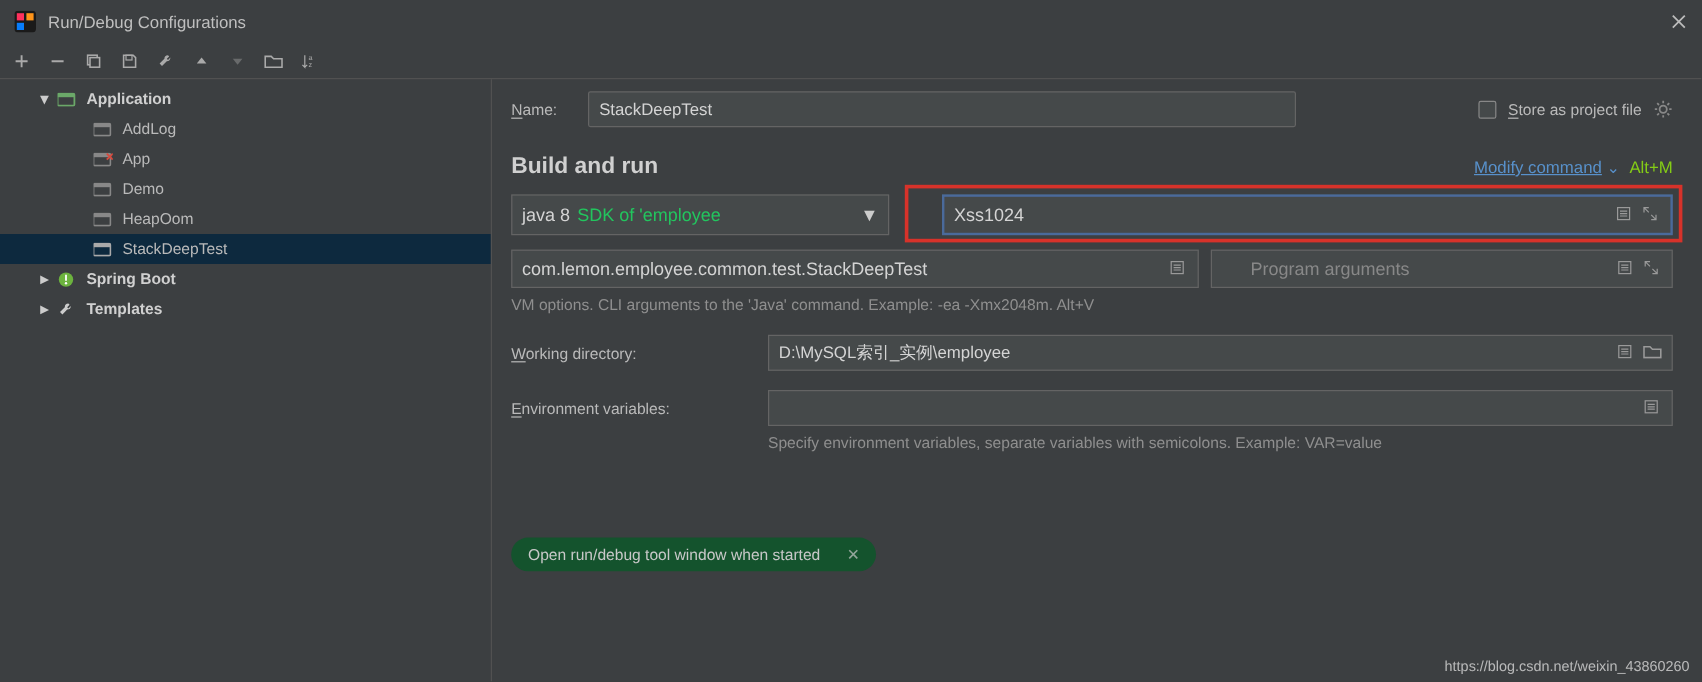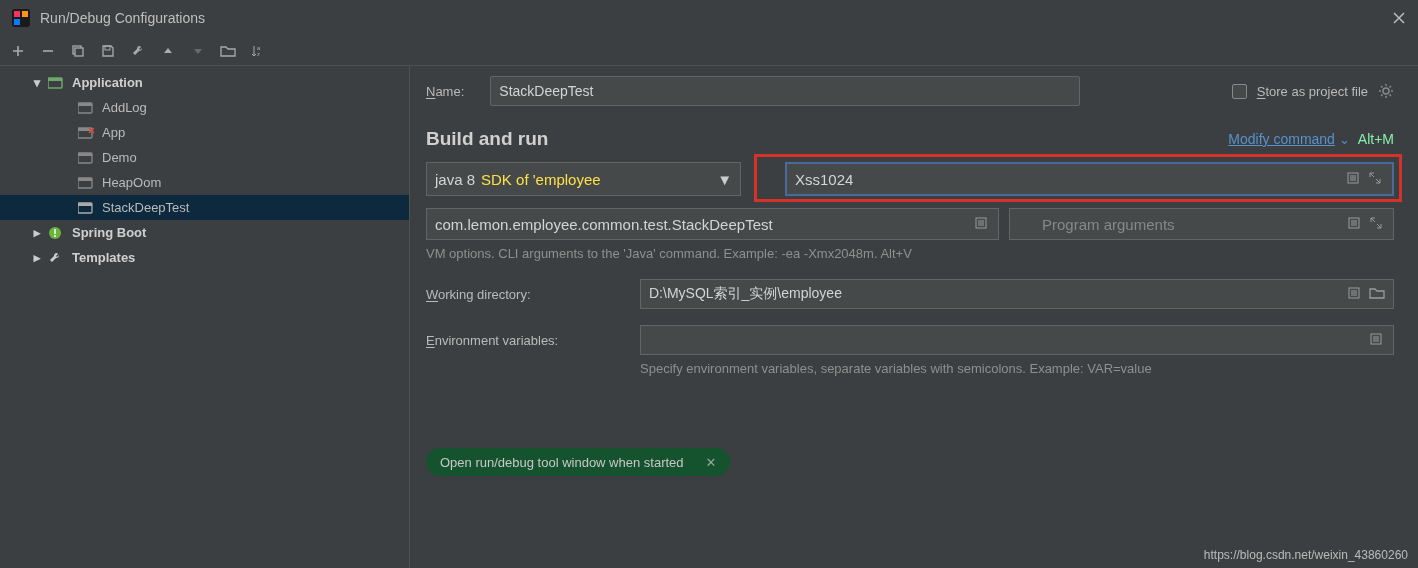--- a/index.html
+++ b/index.html
@@ -47,21 +47,21 @@
   .u{text-decoration:underline;text-underline-offset:2px;}
   
   .input{background:var(--bg-input);border:1px solid #646464;color:var(--text-bright);height:30px;padding:0 8px;border-radius:2px;font-size:14px;}
   .input::placeholder{color:#8a8a8a;}
   
   .section-title{font-weight:700;color:#d0d0d0;font-size:19px;}
   
   .build-row{display:flex;gap:10px;align-items:center;}
   .jdk-select{display:flex;align-items:center;background:var(--bg-input);border:1px solid #646464;height:34px;padding:0 8px;width:315px;font-family:"Consolas",monospace;font-size:15px;white-space:nowrap;overflow:hidden;}
   .jdk-select .main-txt{color:#d4d4d4;margin-right:6px;}
-  .jdk-select .sub-txt{color:#fde047;flex:1;overflow:hidden;}
+  .jdk-select .sub-txt{color:#22c55e;flex:1;overflow:hidden;}
   
   .vm-box{flex:1;display:flex;align-items:center;background:var(--bg-input);border:2px solid #4a6a9b;height:34px;padding:0 8px;font-family:"Consolas",monospace;font-size:15px;color:#d4d4d4;position:relative;}
   .red-frame{position:absolute;border:3px solid var(--red-box);pointer-events:none;}
   
   .field-icons{display:flex;gap:6px;margin-left:auto;color:#9a9a9a;}
   .fi{width:16px;height:16px;cursor:pointer;}
   
   .class-row{display:flex;gap:10px;margin-top:12px;}
   .class-box,.prog-box{display:flex;align-items:center;background:var(--bg-input);border:1px solid #646464;height:32px;padding:0 8px;font-family:"Consolas",monospace;font-size:15px;}
   .class-box{flex:0 0 573px;color:#d4d4d4;}
@@ -72,21 +72,21 @@
   .wd-row{display:flex;align-items:center;margin-top:18px;}
   .wd-row .label{width:214px;}
   .wd-input{flex:1;display:flex;align-items:center;background:var(--bg-input);border:1px solid #646464;height:30px;padding:0 8px;font-size:14px;color:#d4d4d4;}
   
   .chip{display:inline-flex;align-items:center;background:#14532d;border-radius:14px;height:28px;padding:0 14px;color:#c8c8c8;gap:22px;cursor:pointer;margin-top:72px;}
   
   .top-right{display:flex;align-items:center;gap:10px;}
   .checkbox{width:15px;height:15px;border:1px solid #888;border-radius:2px;background:#45494a;}
   
   .modify{color:var(--link);text-decoration:underline;cursor:pointer;font-size:14px;}
-  .shortcut{color:#86efac;margin-left:8px;font-size:14px;}
+  .shortcut{color:#84cc16;margin-left:8px;font-size:14px;}
   
   .watermark{position:absolute;right:10px;bottom:6px;color:#cfcfcf;font-size:12px;opacity:.85;}
   
   svg{display:block;}
 </style>
 </head>
 <body>
 
 <div class="titlebar">
   <span class="logo">

